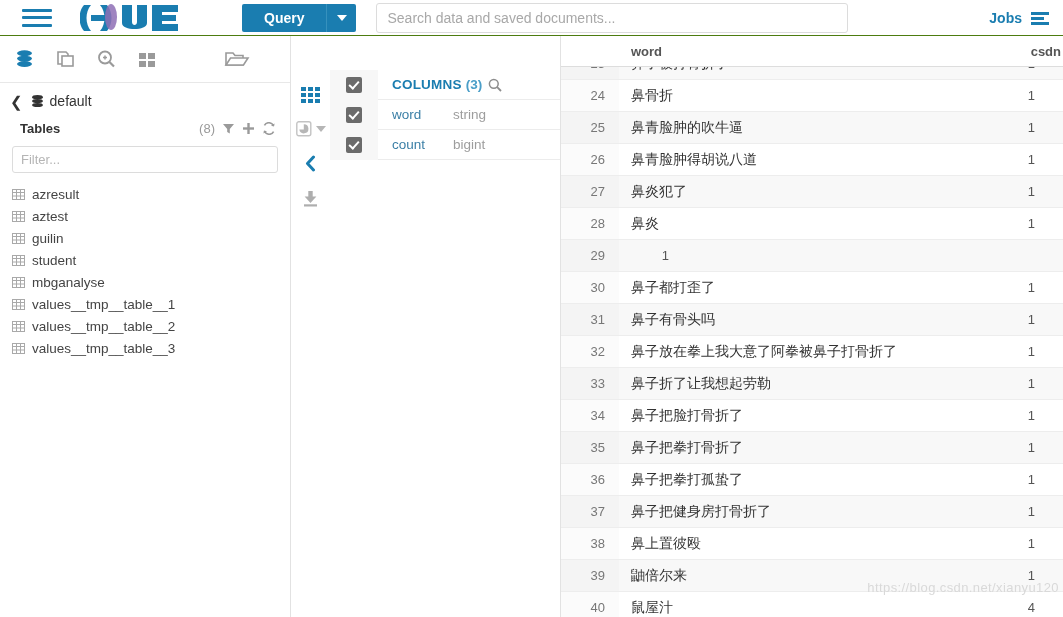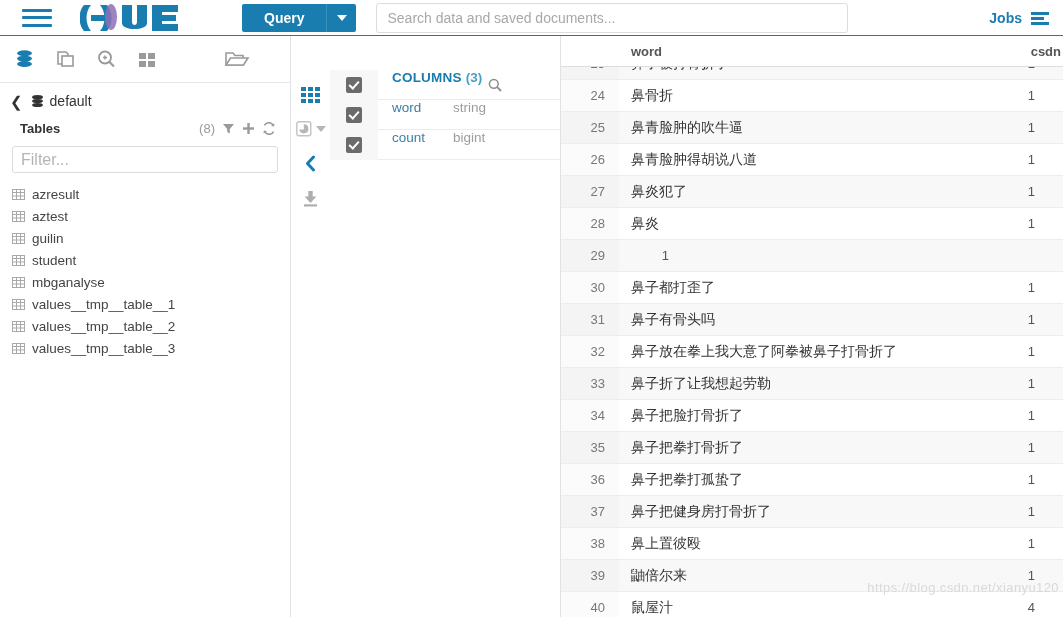--- a/index.html
+++ b/index.html
@@ -70,21 +70,21 @@
   .tables-head {
     display: flex; align-items: center; padding: 6px 14px 6px 20px; margin-top: 2px;
   }
   .tables-title { font-weight: bold; font-size: 13px; color: #333; }
   .tables-meta { margin-left: auto; display: flex; align-items: center; gap: 7px; color: #9a9a9a; font-size: 13px; }
   .tables-meta .mic { cursor: pointer; display: flex; }
 
   .filter-input {
     display: block; width: 266px; height: 27px; margin: 4px 0 10px 12px;
     border: 1px solid #dcdcdc; border-radius: 3px; padding: 0 8px;
-    font-size: 16px; color: #555; font-family: "Liberation Sans", sans-serif;
+    font-size: 13px; color: #555; font-family: "Liberation Sans", sans-serif;
   }
   .filter-input::placeholder { color: #b5b5b5; }
 
   .table-list { padding-left: 12px; }
   .table-item { display: flex; align-items: center; height: 22px; cursor: pointer; }
   .table-item .tbl-ic { margin-right: 7px; display: flex; }
   .table-item .tbl-label { font-size: 13.5px; color: #444; }
 
   
   .rail {
@@ -93,21 +93,21 @@
     padding-top: 51px; gap: 18px;
   }
   .rail .ic { cursor: pointer; display: flex; align-items: center; }
   .rail .chart-wrap { display: flex; align-items: center; gap: 3px; }
 
   
   .colpanel {
     position: absolute; left: 330px; top: 36px; width: 231px; height: 581px;
     background: #fff; border-right: 1px solid #e2e2e2;
   }
-  .col-row { display: flex; height: 30px;
+  .col-row { display: flex; align-items: center; height: 30px;
     border-bottom: 1px solid #ececec; }
   .col-row.hdr { margin-top: 34px; }
   .col-check {
     width: 48px; height: 30px; display: flex; align-items: center; justify-content: center;
     background: #f7f7f7; cursor: pointer; align-self: stretch;
   }
   .cb { width: 16px; height: 16px; background: #6b6b6b; border-radius: 2px;
     position: relative; }
   .cb:after {
     content: ""; position: absolute; left: 5px; top: 2px; width: 4px; height: 8px;

